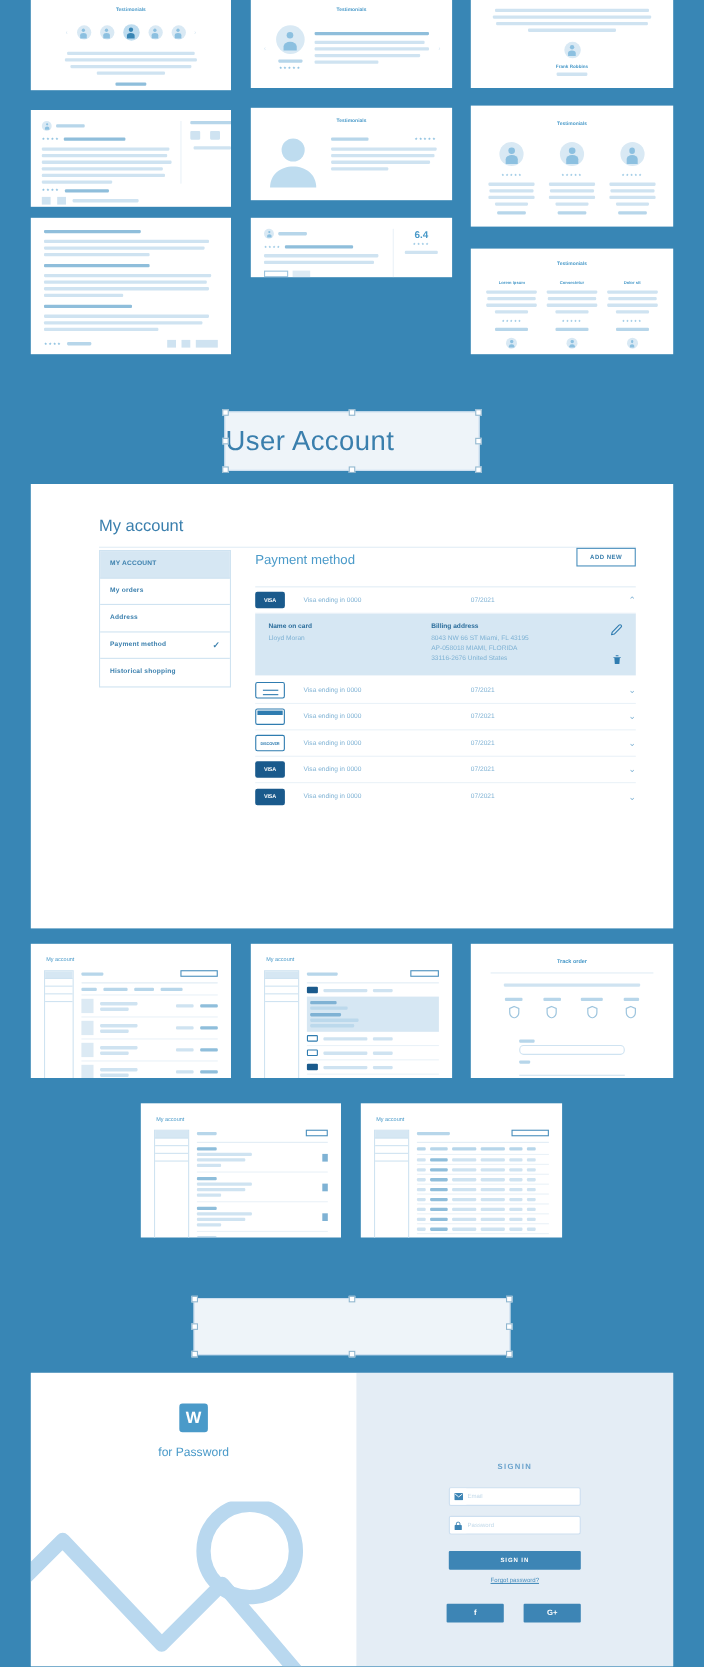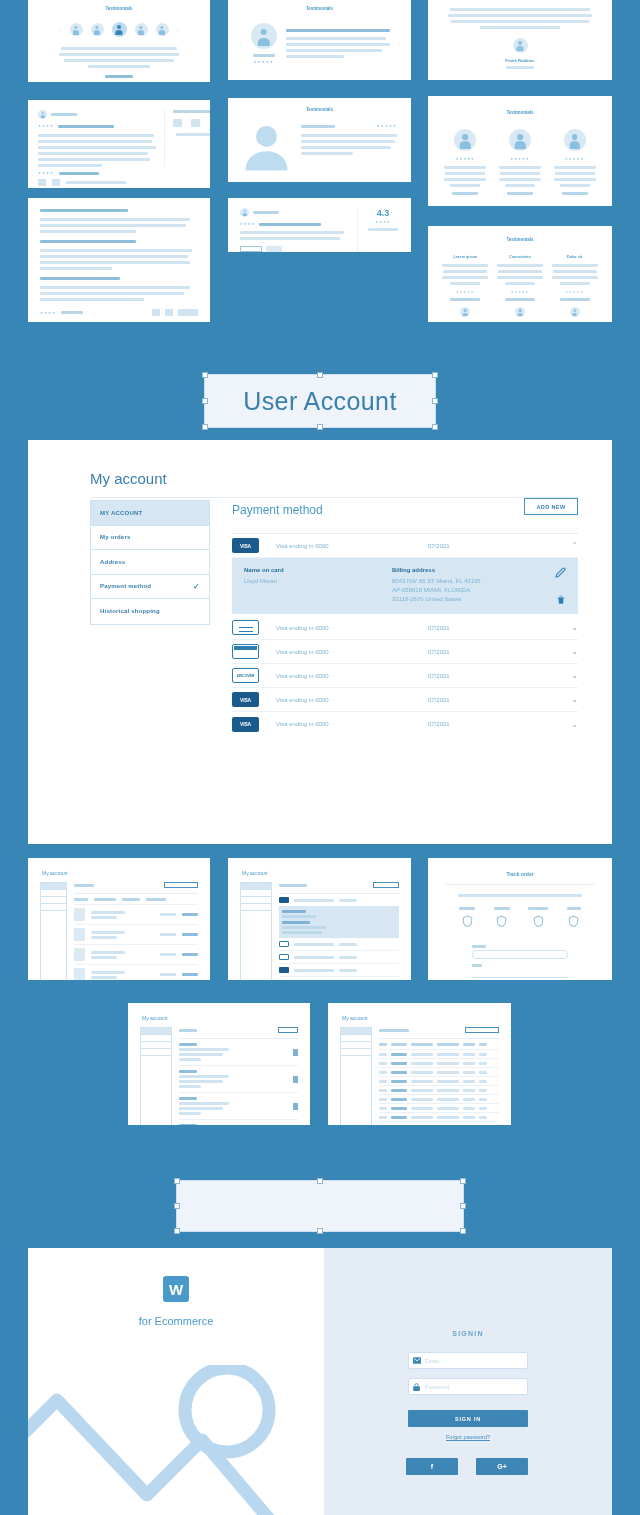--- a/index.html
+++ b/index.html
@@ -32,21 +32,21 @@
     width: 48%; height: 34%; border-radius: 50% 50% 0 0;
     background: #8cc0e0; transform: translateX(-50%);
   }
   .avatar.sel::after { background: #3886b5; }
   .stars { color: #8cc0e0; letter-spacing: 1px; }
 
   
   .sec-head {
     position: absolute; background: #eef4f9;
     border: 1px solid #cddff0;
-    display: flex; align-items: center; justify-content: center;
+    display: flex; align-items: center; 
     color: #3a7fad; letter-spacing: .4px;
   }
   .handle {
     position: absolute; width: 6px; height: 6px;
     background: #ffffff; border: 1px solid #8fb6cf;
   }
   .h-tl { left: -3px; top: -3px; }    .h-tc { left: 50%; top: -3px; margin-left: -3px; }
   .h-tr { right: -3px; top: -3px; }   .h-ml { left: -3px; top: 50%; margin-top: -3px; }
   .h-mr { right: -3px; top: 50%; margin-top: -3px; }
   .h-bl { left: -3px; bottom: -3px; } .h-bc { left: 50%; bottom: -3px; margin-left: -3px; }
@@ -343,21 +343,21 @@
         <div style="margin-top:5px;">
           <div class="bar" style="width:104px;margin:0 0 3px 0"></div>
           <div class="bar" style="width:100px;margin:0"></div>
         </div>
         <div style="display:flex;gap:4px;margin-top:6px;">
           <div style="width:22px;height:6px;border:.7px solid #9ec5de;"></div>
           <div style="width:16px;height:6px;background:#dceaf4;"></div>
         </div>
       </div>
       <div style="width:42px;border-left:1px solid #eaf2f8;padding-left:9px;text-align:center;">
-        <div style="font-size:9px;color:#4a9ac9;font-weight:700;">4.3</div>
+        <div style="font-size:9px;color:#4a9ac9;font-weight:700;">6.4</div>
         <div class="stars" style="font-size:3.2px;margin-top:2px;">★★★★</div>
         <div class="bar" style="width:30px;margin-top:4px;"></div>
       </div>
     </div>
   </div>
 
   <div class="card" style="left:428px;top:226px;width:184px;height:96px;">
     <div class="mini-title" style="font-size:4.5px;margin-top:11px;">Testimonials</div>
     <div style="display:flex;justify-content:space-around;margin-top:13px;padding:0 10px;">
       <div style="width:48px;text-align:center;">
@@ -820,21 +820,21 @@
     <span class="handle h-mr"></span>
     <span class="handle h-bl"></span>
     <span class="handle h-bc"></span>
     <span class="handle h-br"></span>
   </div>
 
   <div class="card" id="signin-panel">
     <div id="signin-left">
       <div id="wire-logo">W</div>
       <div id="welcome">
-        <div>for Ecommerce</div>
+        <div>for Password</div>
       </div>
       <svg id="img-illus" width="330" height="190" viewBox="0 0 330 190" fill="none" stroke="#b9d8ef" stroke-width="13" stroke-linecap="round" stroke-linejoin="round">
         <path d="M-10 100 L55 35 L145 130 L200 75 L285 175"></path>
         <circle cx="225" cy="45" r="42"></circle>
       </svg>
     </div>
     <div id="signin-right">
       <div id="signin-head">SIGNIN</div>
       <div class="field" style="top:104px;">
         <span class="ic">

